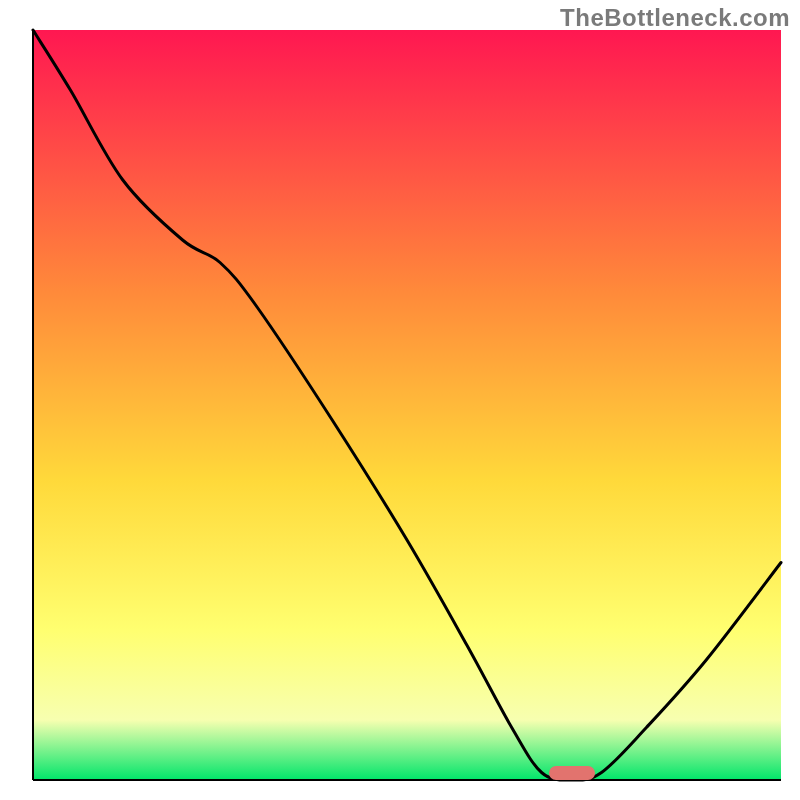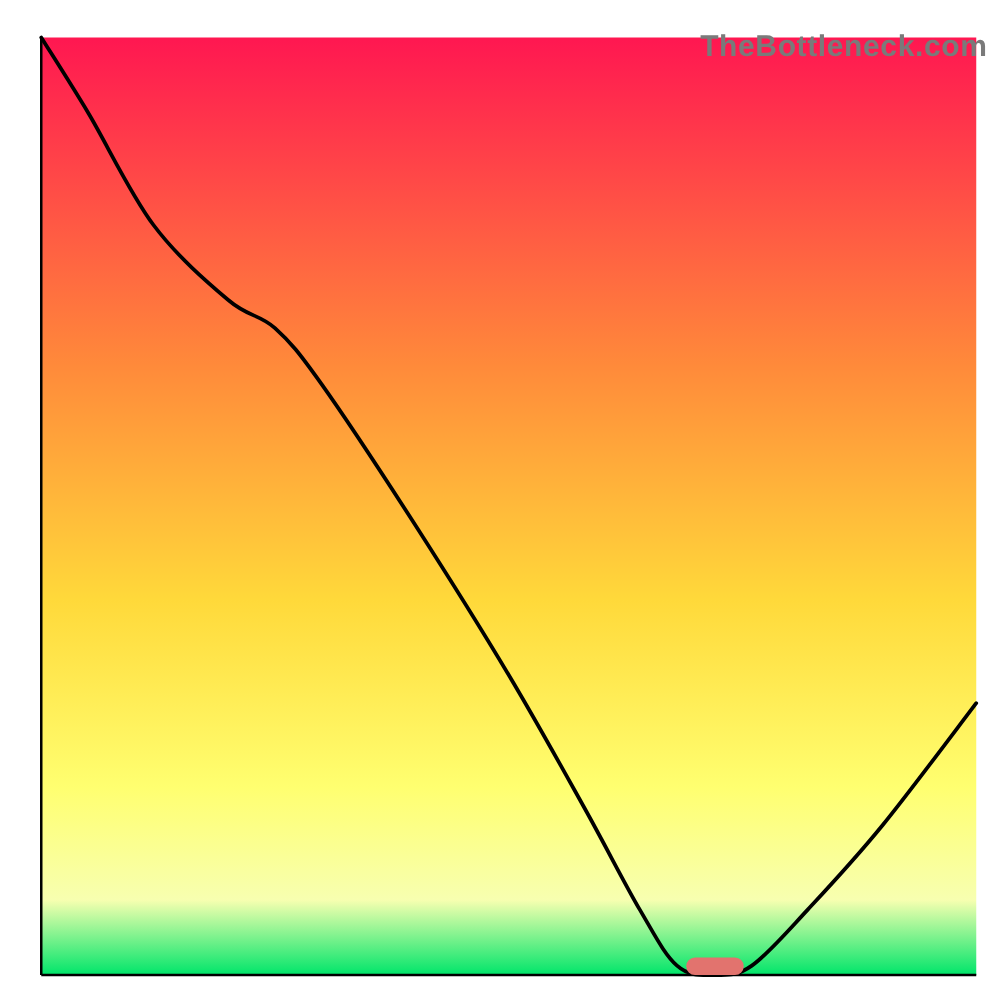--- a/index.html
+++ b/index.html
@@ -17,21 +17,20 @@
   }
   .watermark {
     position: absolute;
     top: 4px;
     right: 10px;
     font-family: Arial, Helvetica, sans-serif;
     font-size: 24px;
     font-weight: 600;
     color: #7a7a7a;
     letter-spacing: 0.5px;
-    margin-top: 20px;
   }
   svg.plot {
     position: absolute;
     top: 0;
     left: 0;
   }
   .indicator {
     position: absolute;
     border-radius: 9999px;
     background: #e2736e;

